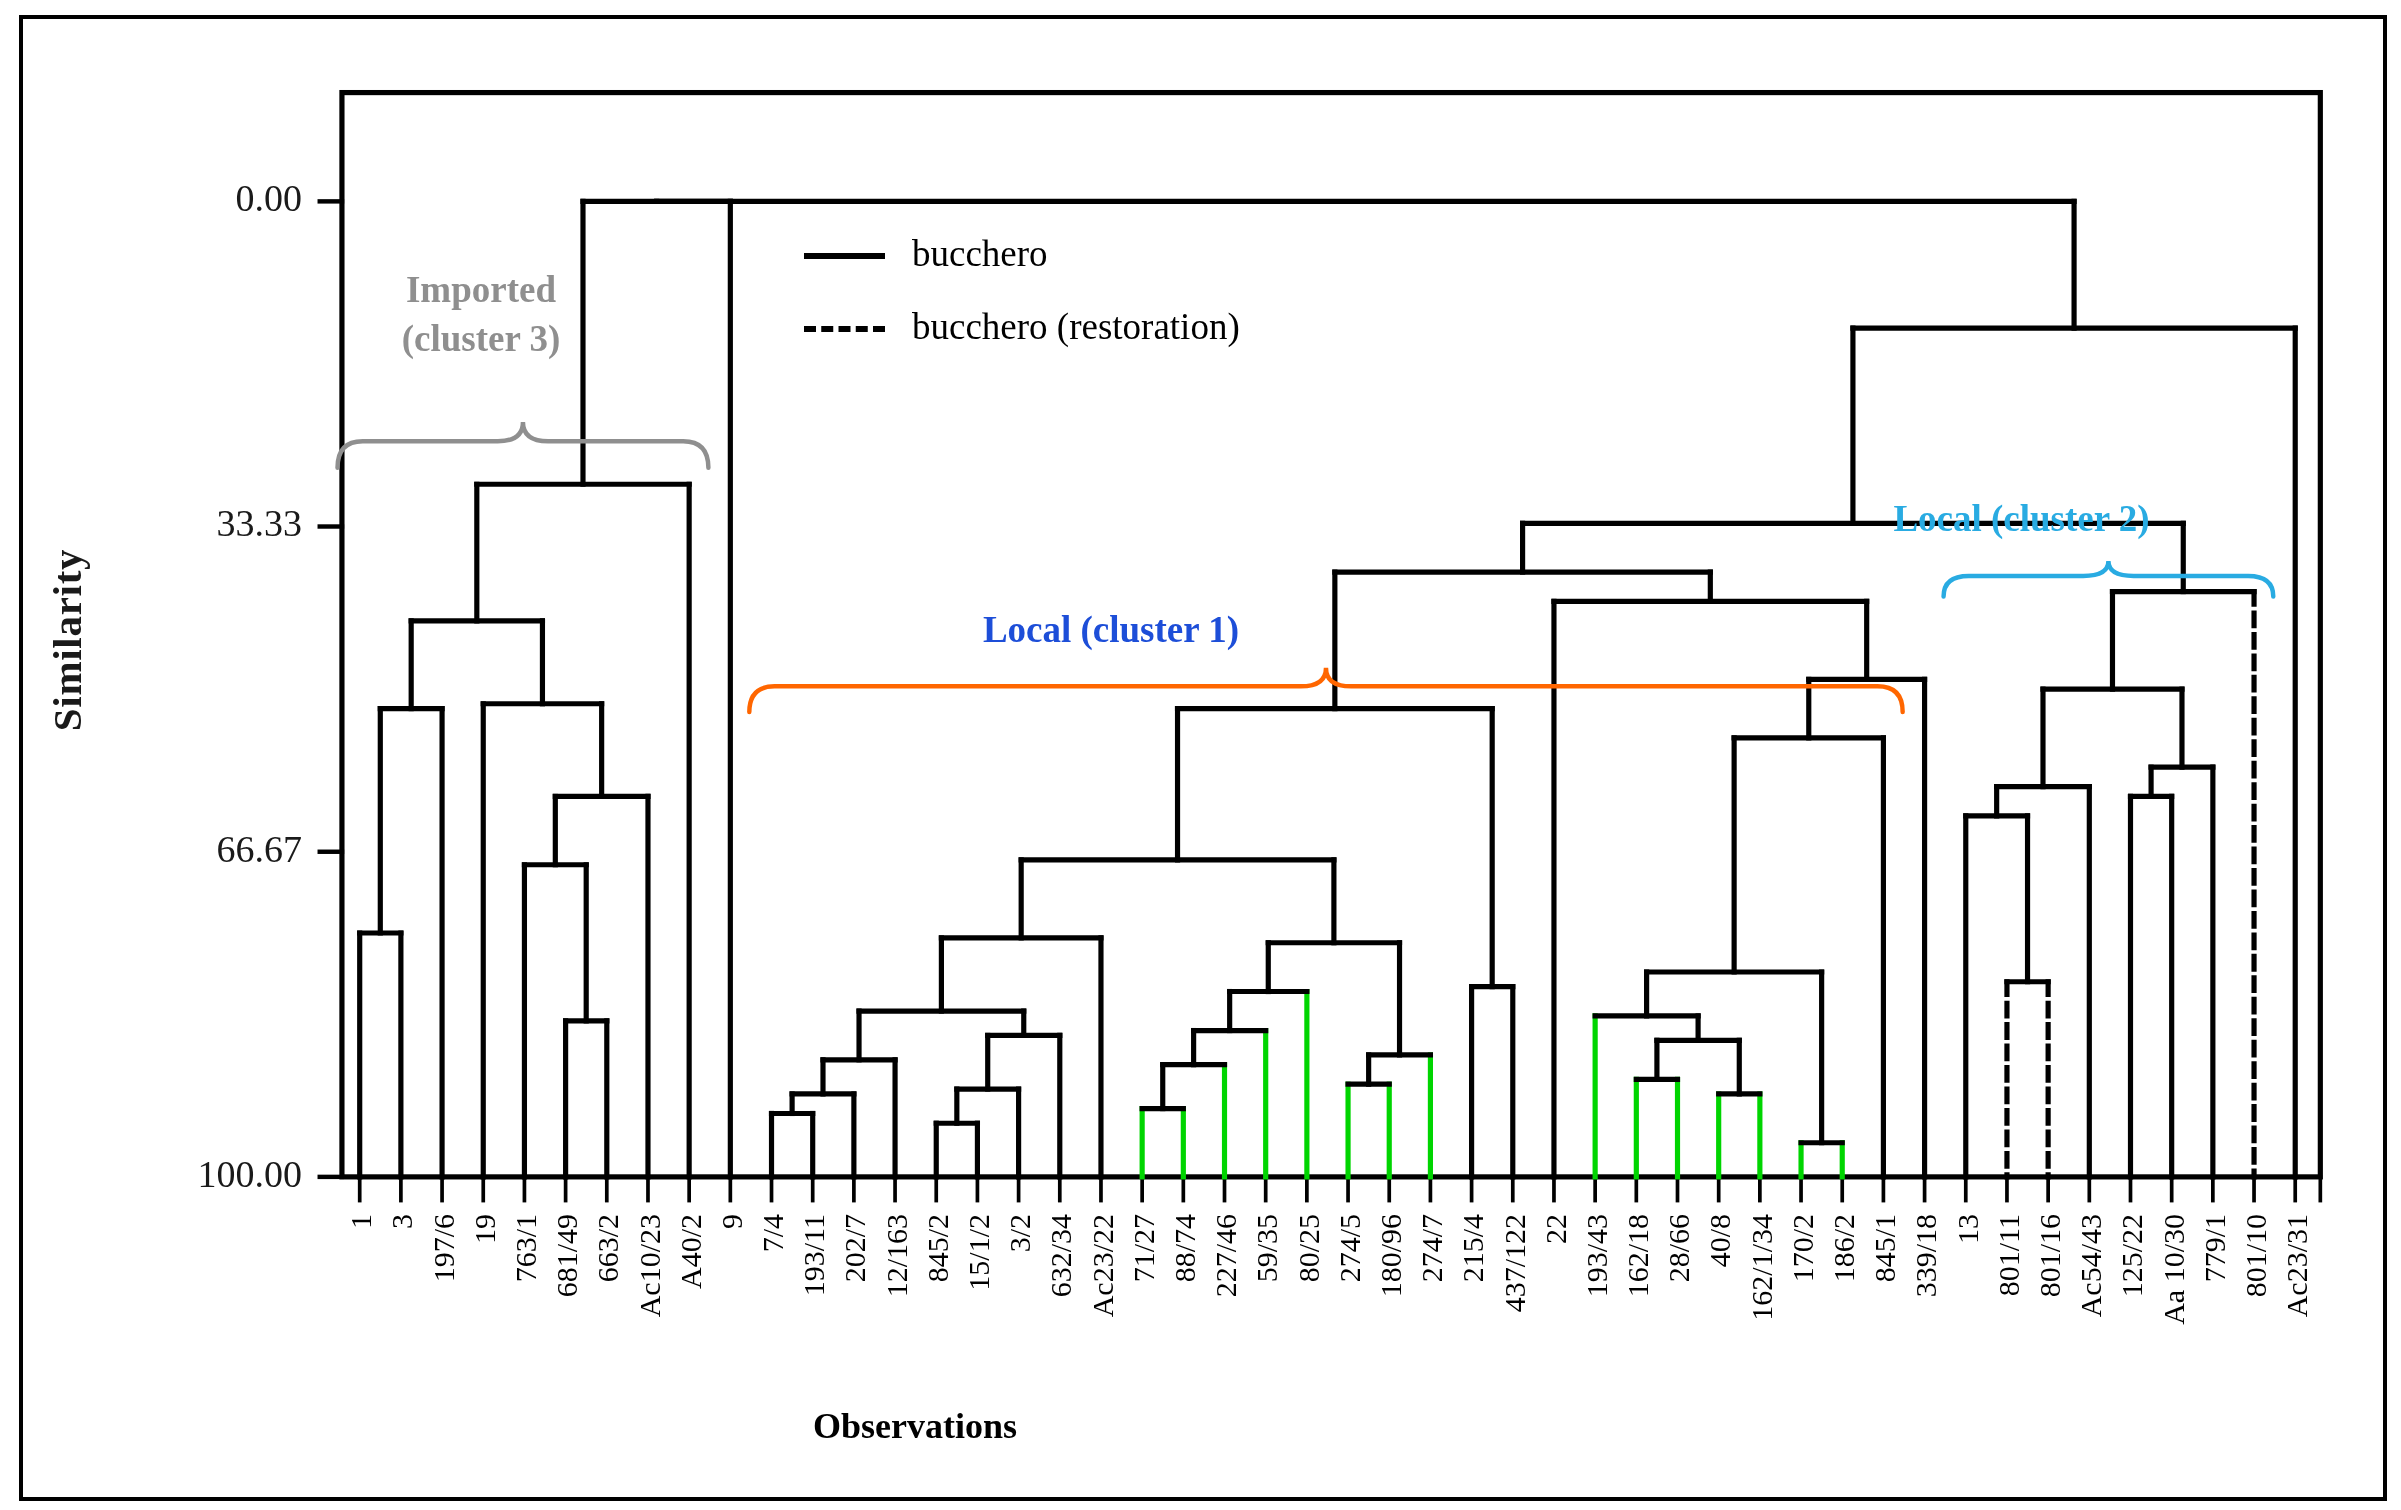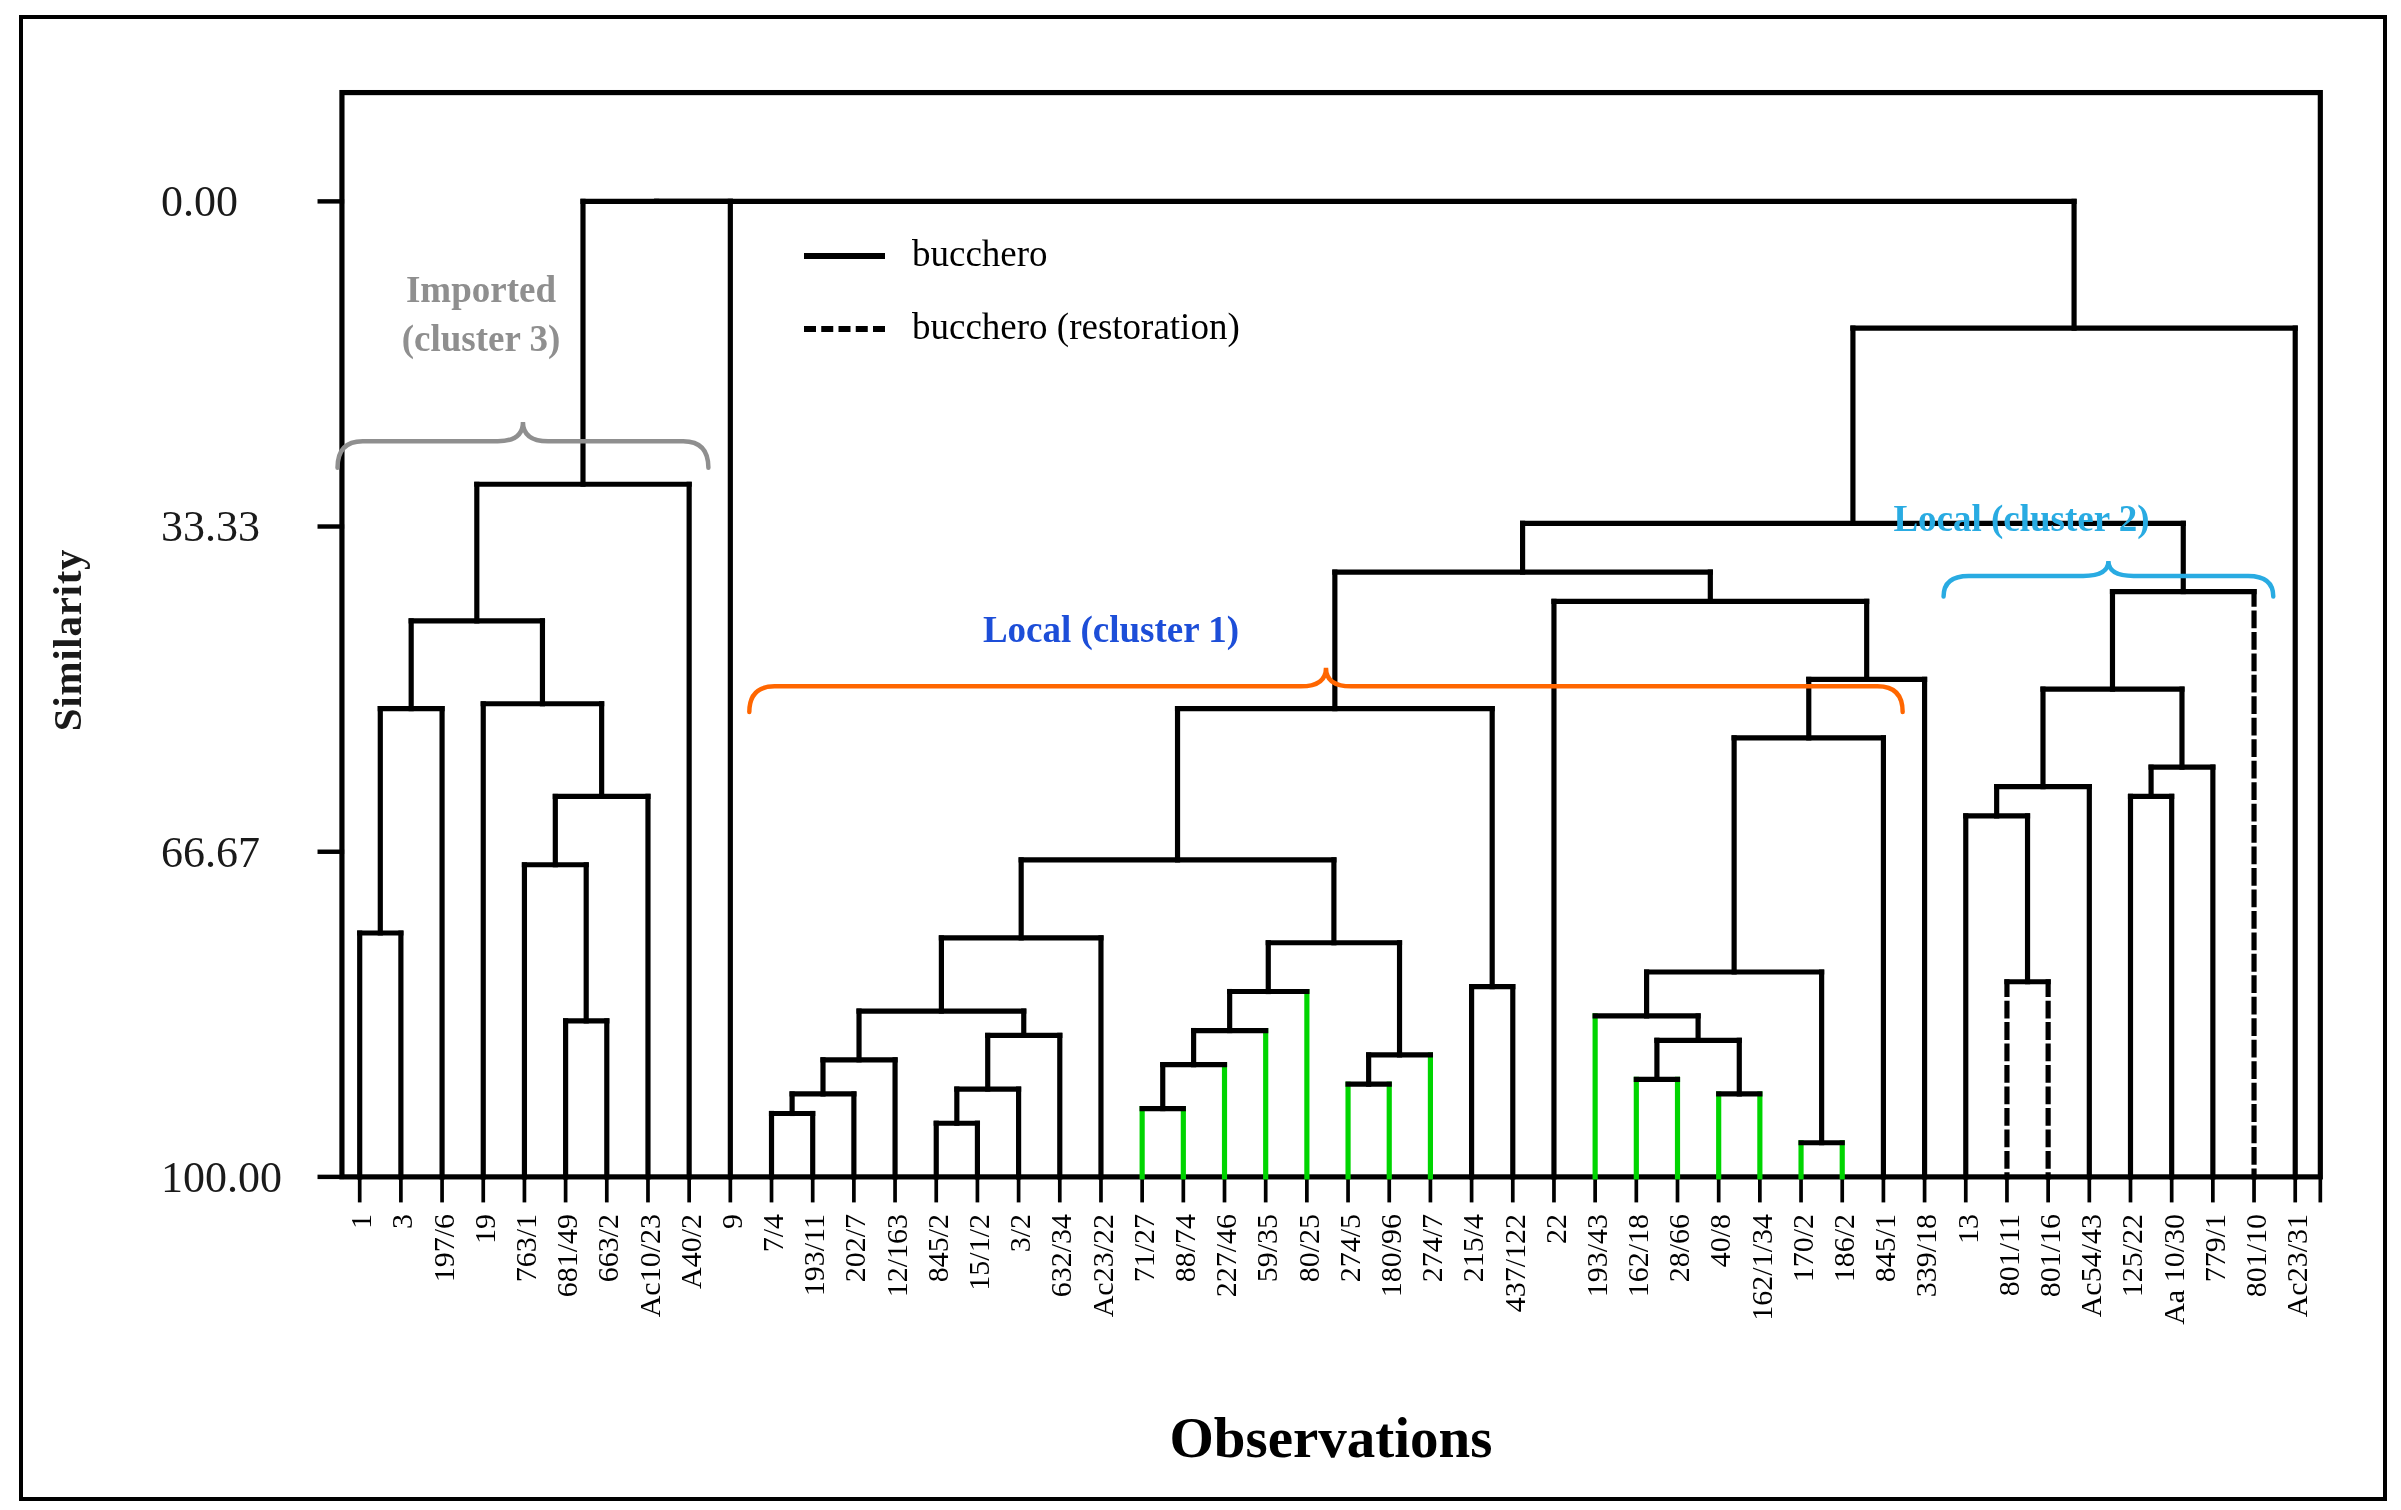--- a/index.html
+++ b/index.html
@@ -2,34 +2,34 @@
 <html style="font-size:12px"><head>
 <meta charset="utf-8">
 <style>
   html,body{margin:0;padding:0;background:#ffffff;}
   .stage{position:relative;width:2401px;height:1510px;background:#ffffff;overflow:hidden;
          font-family:"Liberation Serif","DejaVu Serif",serif;}
   .border{position:absolute;left:18.5px;top:15px;width:2360px;height:1478px;border:4.4px solid #000;}
   svg{position:absolute;left:0;top:0;}
   .ytitle{position:absolute;left:-229px;top:616px;width:592px;text-align:center;
           transform:rotate(-90deg);font-size:41px;font-weight:bold;color:#1a1a1a;letter-spacing:0.7px;}
-  .xtitle{position:absolute;left:813px;top:1405px;width:1036px;text-align:center;
-          font-size:57px;font-weight:bold;color:#000;}
+  .xtitle{position:absolute;left:813px;top:1405px;width:1036px;
+          font-size:36px;font-weight:bold;color:#000;}
   .legend{position:absolute;left:785px;top:222px;width:666px;}
   .lrow{position:relative;height:73px;}
   .lswatch{position:absolute;left:18.5px;top:31px;width:81px;height:0;}
   .lsolid{border-top:6.7px solid #000;}
   .ldash{border-top:6.7px dashed #000;}
   .lgreen{border-top:6.7px solid #00d500;}
   .llabel{position:absolute;left:127px;top:10.4px;font-size:37px;color:#000;white-space:nowrap;}
   .ann{position:absolute;text-align:center;font-weight:bold;font-size:37px;white-space:nowrap;}
   .ann-imported{left:318px;top:265px;width:326px;line-height:49px;color:#8f8f8f;}
   .ann-c1{left:837px;top:608px;width:548px;color:#1d4ed8;}
   .ann-c2{left:1814px;top:497px;width:415px;color:#29abe2;}
-  .ytick{position:absolute;width:141px;font-size:44px;color:#1a1a1a;}
+  .ytick{position:absolute;width:141px;text-align:right;font-size:38px;color:#1a1a1a;}
   .xtick{position:absolute;width:170px;font-size:30px;color:#000;text-align:right;white-space:nowrap;
          transform:rotate(-90deg) translateX(-170px);transform-origin:0 0;}
 </style>
 </head>
 <body>
 
 <div class="stage">
   <div class="border"></div>
 
   <svg id="chart" width="2401" height="1510" viewBox="0 0 3244 2040">

